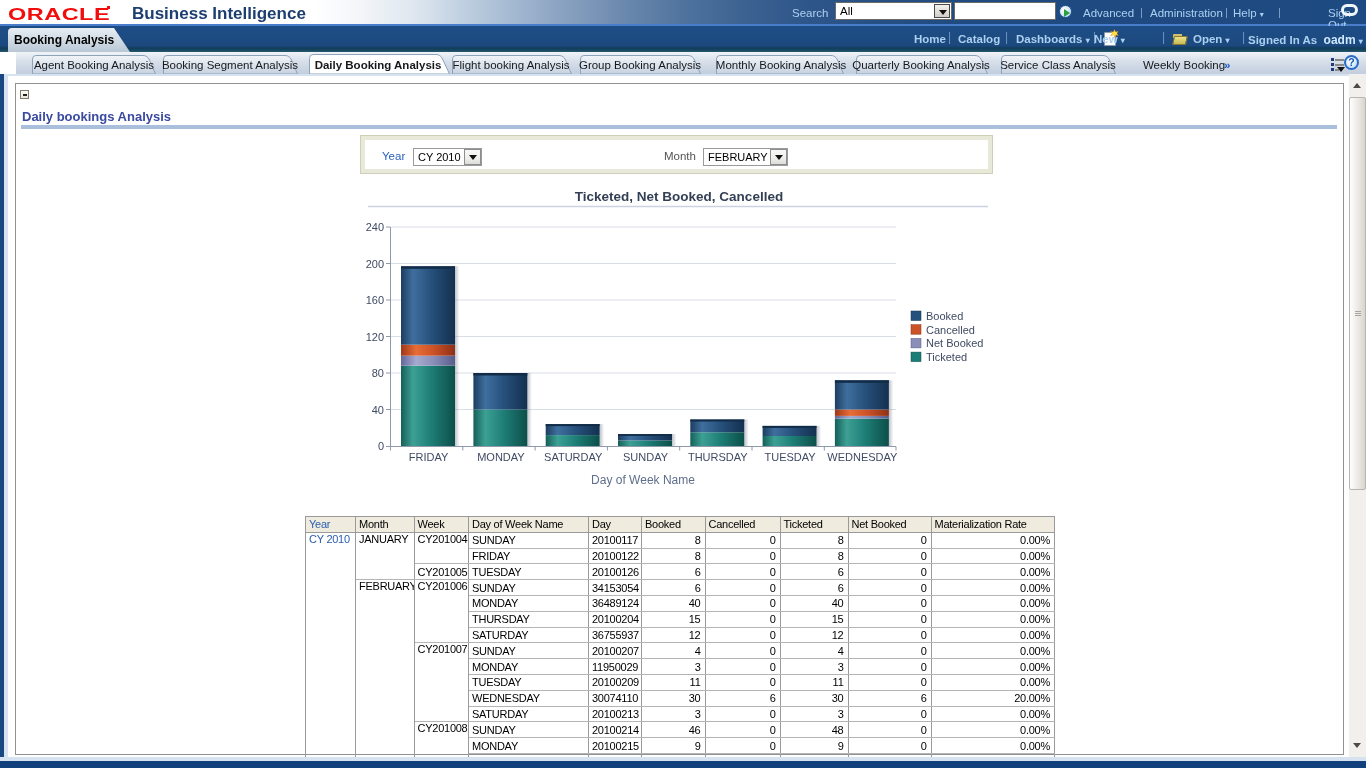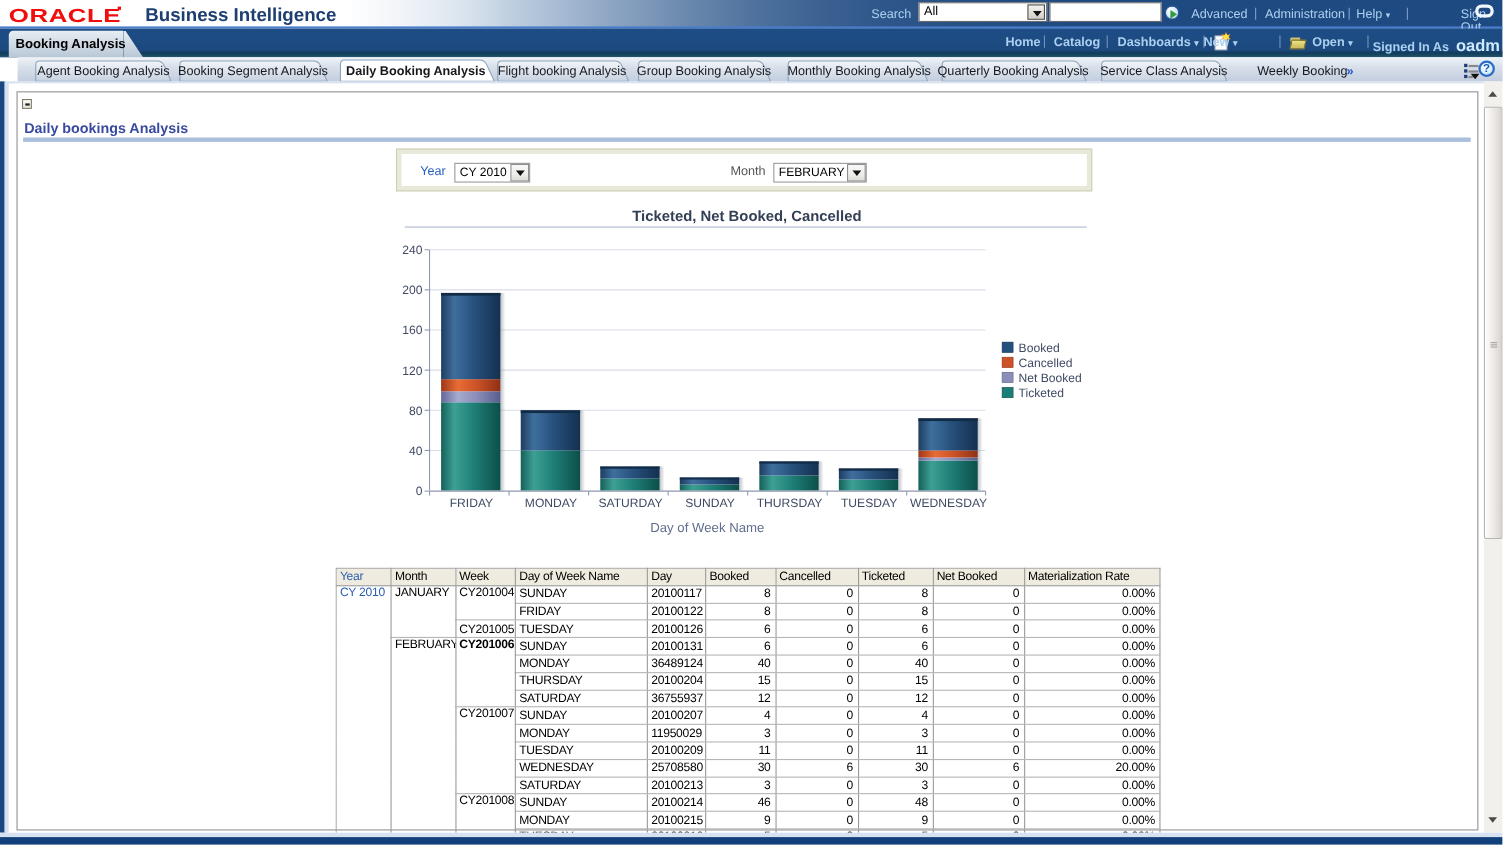--- a/index.html
+++ b/index.html
@@ -96,21 +96,21 @@
       <div style="position:absolute; right:-4px; top:-4px; width:9px; height:9px; background:radial-gradient(circle,#ffe24a 25%,#f0a01e 55%,#cc4410 85%); clip-path:polygon(50% 0,63% 32%,98% 20%,78% 50%,100% 78%,63% 68%,50% 100%,37% 68%,2% 80%,22% 50%,0 22%,37% 32%);"></div>
     </div>
     <div class="abs b2txt" style="left:1094px;">New <span class="caret">▾</span></div>
     <div class="abs b2sep" style="left:1162px;">|</div>
     <div class="abs" style="left:1173px; top:8px; width:16px; height:11px;">
       <div style="position:absolute; left:0; top:0; width:9px; height:4px; background:#cfc070; border-radius:1px 0 0 0;"></div>
       <div style="position:absolute; left:0; top:2px; width:14px; height:9px; background:linear-gradient(180deg,#ece284,#c9b95a); border:1px solid #877a2e; border-radius:1px; transform:skewX(-12deg);"></div>
     </div>
     <div class="abs b2txt" style="left:1193px;">Open <span class="caret">▾</span></div>
     <div class="abs b2sep" style="left:1242px;">|</div>
-    <div class="abs b2txt" style="left:1248px;">Signed In As&nbsp; <b style="font-size:15px; color:#cde9fd;">oadm</b> <span class="caret">▾</span></div>
+    <div class="abs b2txt" style="left:1248px;">Signed In As&nbsp; <b style="font-size:12px; color:#cde9fd;">oadm</b> <span class="caret">▾</span></div>
   </div>
 
   <div id="band3" class="abs">
   <svg width="1366" height="22">
     <defs>
       <linearGradient id="gtab" x1="0" y1="0" x2="0" y2="1">
         <stop offset="0" stop-color="#f2f5f9"></stop>
             <stop offset="0.5" stop-color="#dde4ed"></stop>
             <stop offset="1" stop-color="#c6d1e0"></stop>
       </linearGradient>
@@ -373,23 +373,23 @@
             <td>TUESDAY</td>
             <td>20100126</td>
             <td class="n">6</td>
             <td class="n">0</td>
             <td class="n">6</td>
             <td class="n">0</td>
             <td class="n">0.00%</td>
           </tr>
   <tr>
             <td rowspan="12" style="vertical-align:top;">FEBRUARY</td>
-            <td rowspan="4" style="vertical-align:top;font-weight:bold;">CY201006</td>
+            <td rowspan="4" style="vertical-align:top;">CY201006</td>
             <td>SUNDAY</td>
-            <td>20100131</td>
+            <td>34153054</td>
             <td class="n">6</td>
             <td class="n">0</td>
             <td class="n">6</td>
             <td class="n">0</td>
             <td class="n">0.00%</td>
           </tr>
   <tr>
             <td>MONDAY</td>
             <td>36489124</td>
             <td class="n">40</td>
@@ -439,21 +439,21 @@
             <td>TUESDAY</td>
             <td>20100209</td>
             <td class="n">11</td>
             <td class="n">0</td>
             <td class="n">11</td>
             <td class="n">0</td>
             <td class="n">0.00%</td>
           </tr>
   <tr>
             <td>WEDNESDAY</td>
-            <td>25708580</td>
+            <td>30074110</td>
             <td class="n">30</td>
             <td class="n">6</td>
             <td class="n">30</td>
             <td class="n">6</td>
             <td class="n">20.00%</td>
           </tr>
   <tr>
             <td>SATURDAY</td>
             <td>20100213</td>
             <td class="n">3</td>

